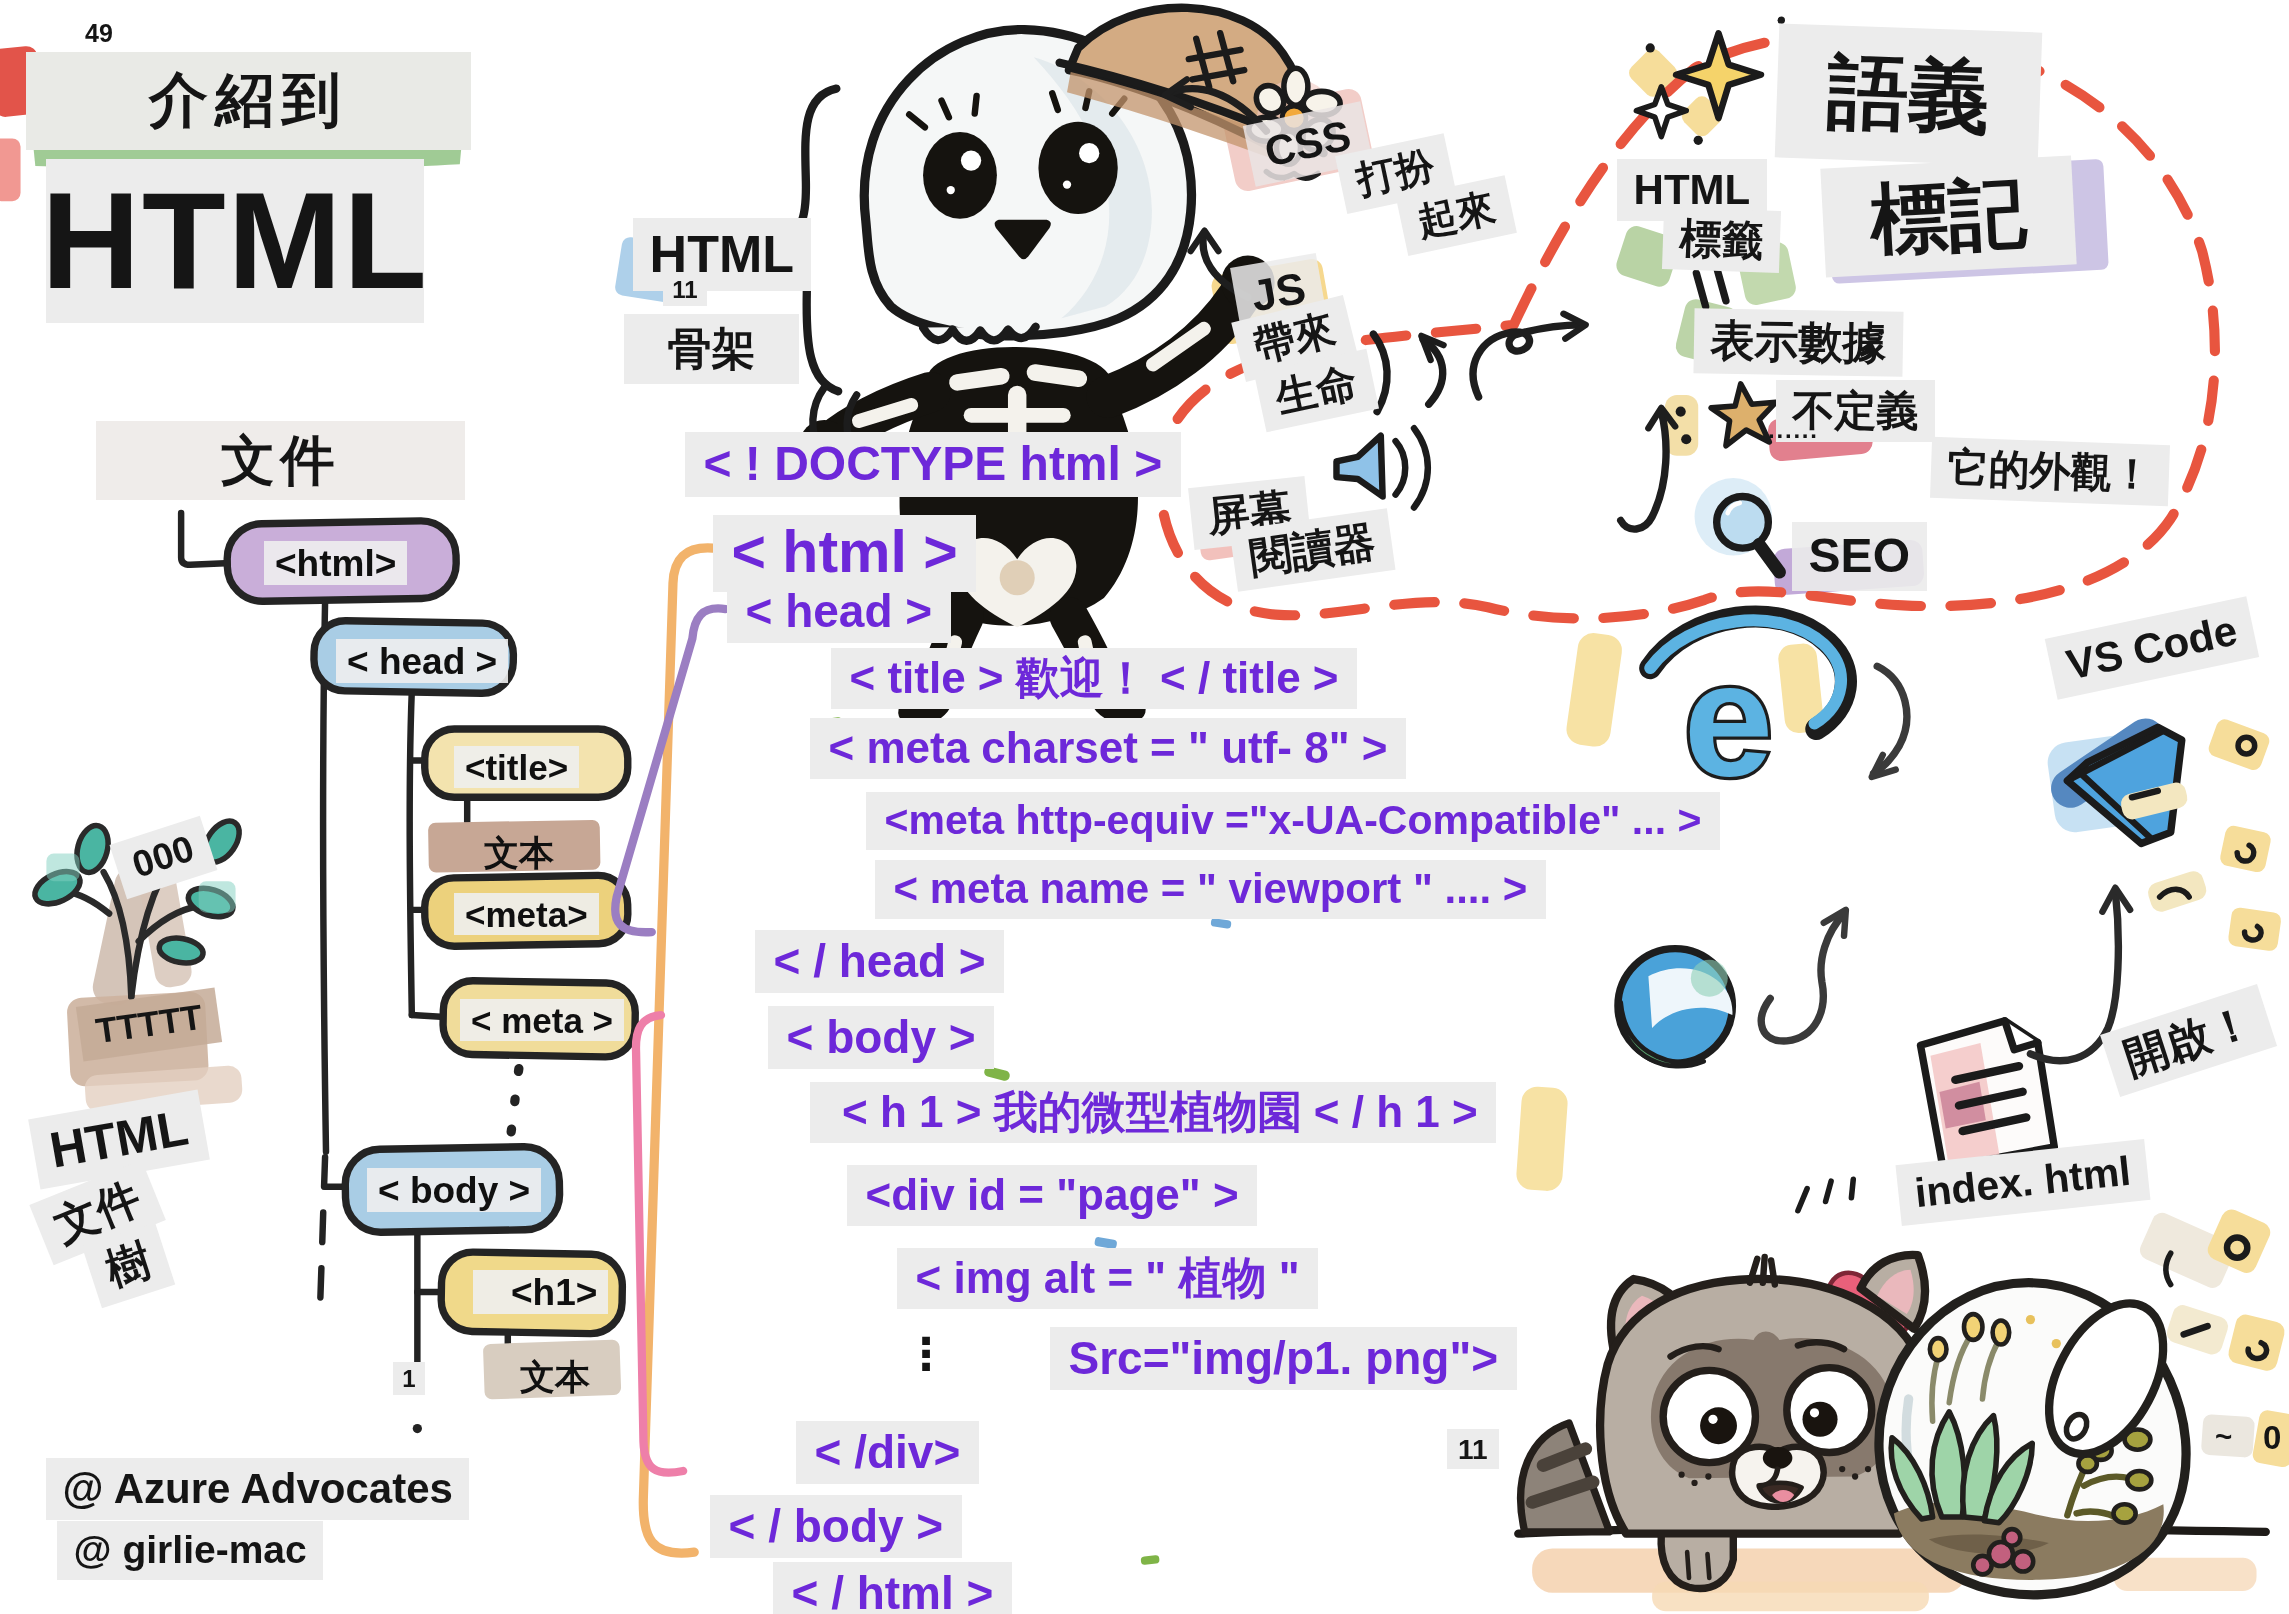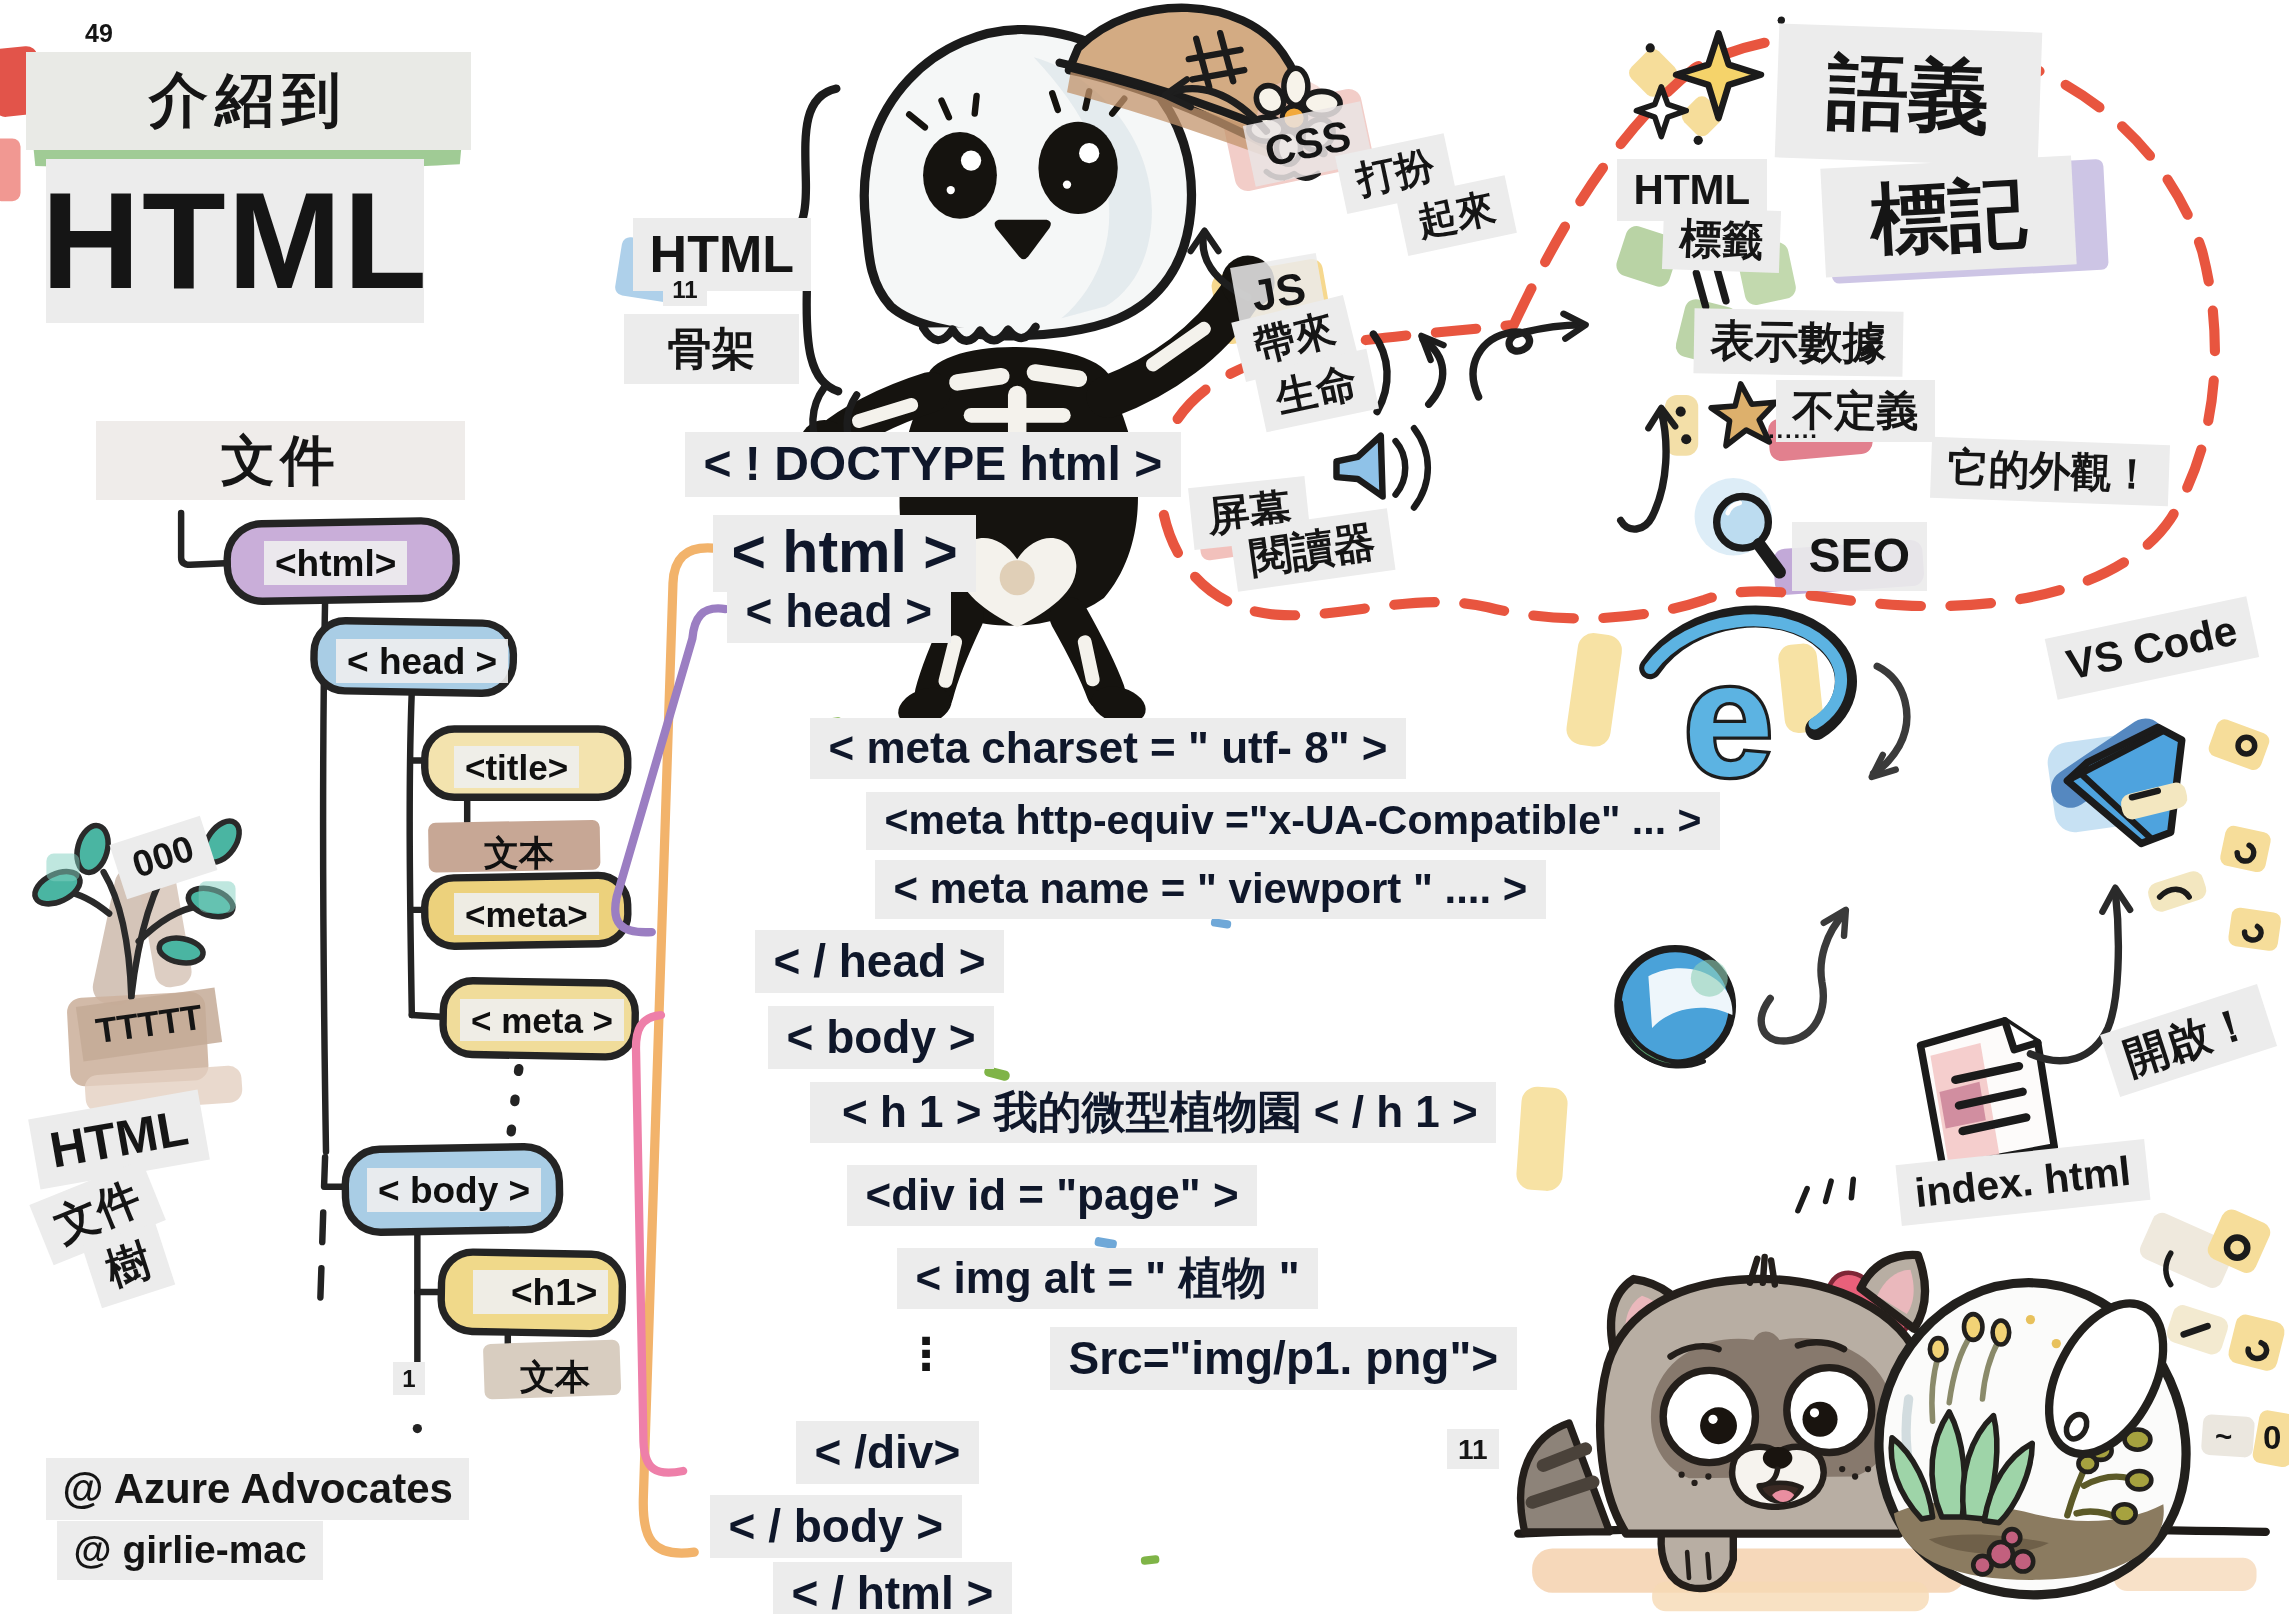--- a/index.html
+++ b/index.html
@@ -6,21 +6,21 @@
   .stage{position:relative;width:2290px;height:1614px;background:#ffffff;overflow:hidden;
          font-family:"Liberation Sans","DejaVu Sans",sans-serif;color:#161616;}
   svg.art{position:absolute;left:0;top:0;width:2290px;height:1614px;}
   svg.art path, svg.art rect, svg.art circle, svg.art ellipse, svg.art line{stroke-linecap:round;stroke-linejoin:round;}
   .banner{position:absolute;background:#ececec;color:#151515;font-weight:700;white-space:nowrap;
           line-height:1.05;display:flex;align-items:center;justify-content:center;
           padding:9.2px 16.6px;box-sizing:border-box;}
   .plain{background:transparent;}
   .nodetext{position:absolute;font-weight:700;color:#101010;background:rgba(238,238,238,.9);
             padding:3.7px 11px;white-space:nowrap;line-height:1;}
-  .code{position:absolute;background:#ececec;color:#0f172a;font-weight:700;white-space:nowrap;
+  .code{position:absolute;background:#ececec;color:#6d28d9;font-weight:700;white-space:nowrap;
         padding:7.4px 18.5px;line-height:1.05;}
 </style>
 </head>
 <body>
 
 <div class="stage">
 
 <svg class="art" viewBox="0 0 2481 1749">
 
   <g>
@@ -412,20 +412,21 @@
 <div class="banner" style="left:393px;top:1362px;font-size:24px;padding:3.7px 9.2px;">1</div>
 <div class="banner" style="left:116px;top:829px;font-size:37px;transform:rotate(-18deg);">000</div>
 <div class="banner" style="left:79px;top:997px;font-size:35px;transform:rotate(-8deg);background:rgba(196,170,150,.85);">TTTTT</div>
 <div class="banner" style="left:33px;top:1104px;font-size:50px;transform:rotate(-10deg);">HTML</div>
 <div class="banner" style="left:37px;top:1180px;font-size:44px;transform:rotate(-22deg);">文件</div>
 <div class="banner" style="left:90px;top:1233px;font-size:44px;transform:rotate(-18deg);">樹</div>
 
 <div class="code" style="left:685px;top:432px;font-size:48px;">&lt; ! DOCTYPE html &gt;</div>
 <div class="code" style="left:713px;top:515px;font-size:59px;">&lt; html &gt;</div>
 <div class="code" style="left:727px;top:580px;font-size:46px;">&lt; head &gt;</div>
+<div class="code" style="left:831px;top:648px;font-size:44px;">&lt; title &gt; 歡迎！ &lt; / title &gt;</div>
 <div class="code" style="left:810px;top:718px;font-size:44px;">&lt; meta charset = " utf- 8" &gt;</div>
 <div class="code" style="left:866px;top:792px;font-size:41px;">&lt;meta http-equiv ="x-UA-Compatible" ... &gt;</div>
 <div class="code" style="left:875px;top:860px;font-size:42px;">&lt; meta name = " viewport " .... &gt;</div>
 <div class="code" style="left:755px;top:930px;font-size:46px;">&lt; / head &gt;</div>
 <div class="code" style="left:768px;top:1006px;font-size:46px;">&lt; body &gt;</div>
 <div class="code" style="left:810px;top:1082px;font-size:44px;padding-left:32px;">&lt; h 1 &gt; 我的微型植物園 &lt; / h 1 &gt;</div>
 <div class="code" style="left:847px;top:1165px;font-size:44px;">&lt;div id = "page" &gt;</div>
 <div class="code" style="left:897px;top:1248px;font-size:44px;">&lt; img alt = " 植物 "</div>
 <div class="banner plain" style="left:904px;top:1331px;font-size:44px;padding:0;">⋮</div>
 <div class="code" style="left:1050px;top:1327px;font-size:46px;">Src="img/p1. png"&gt;</div>

